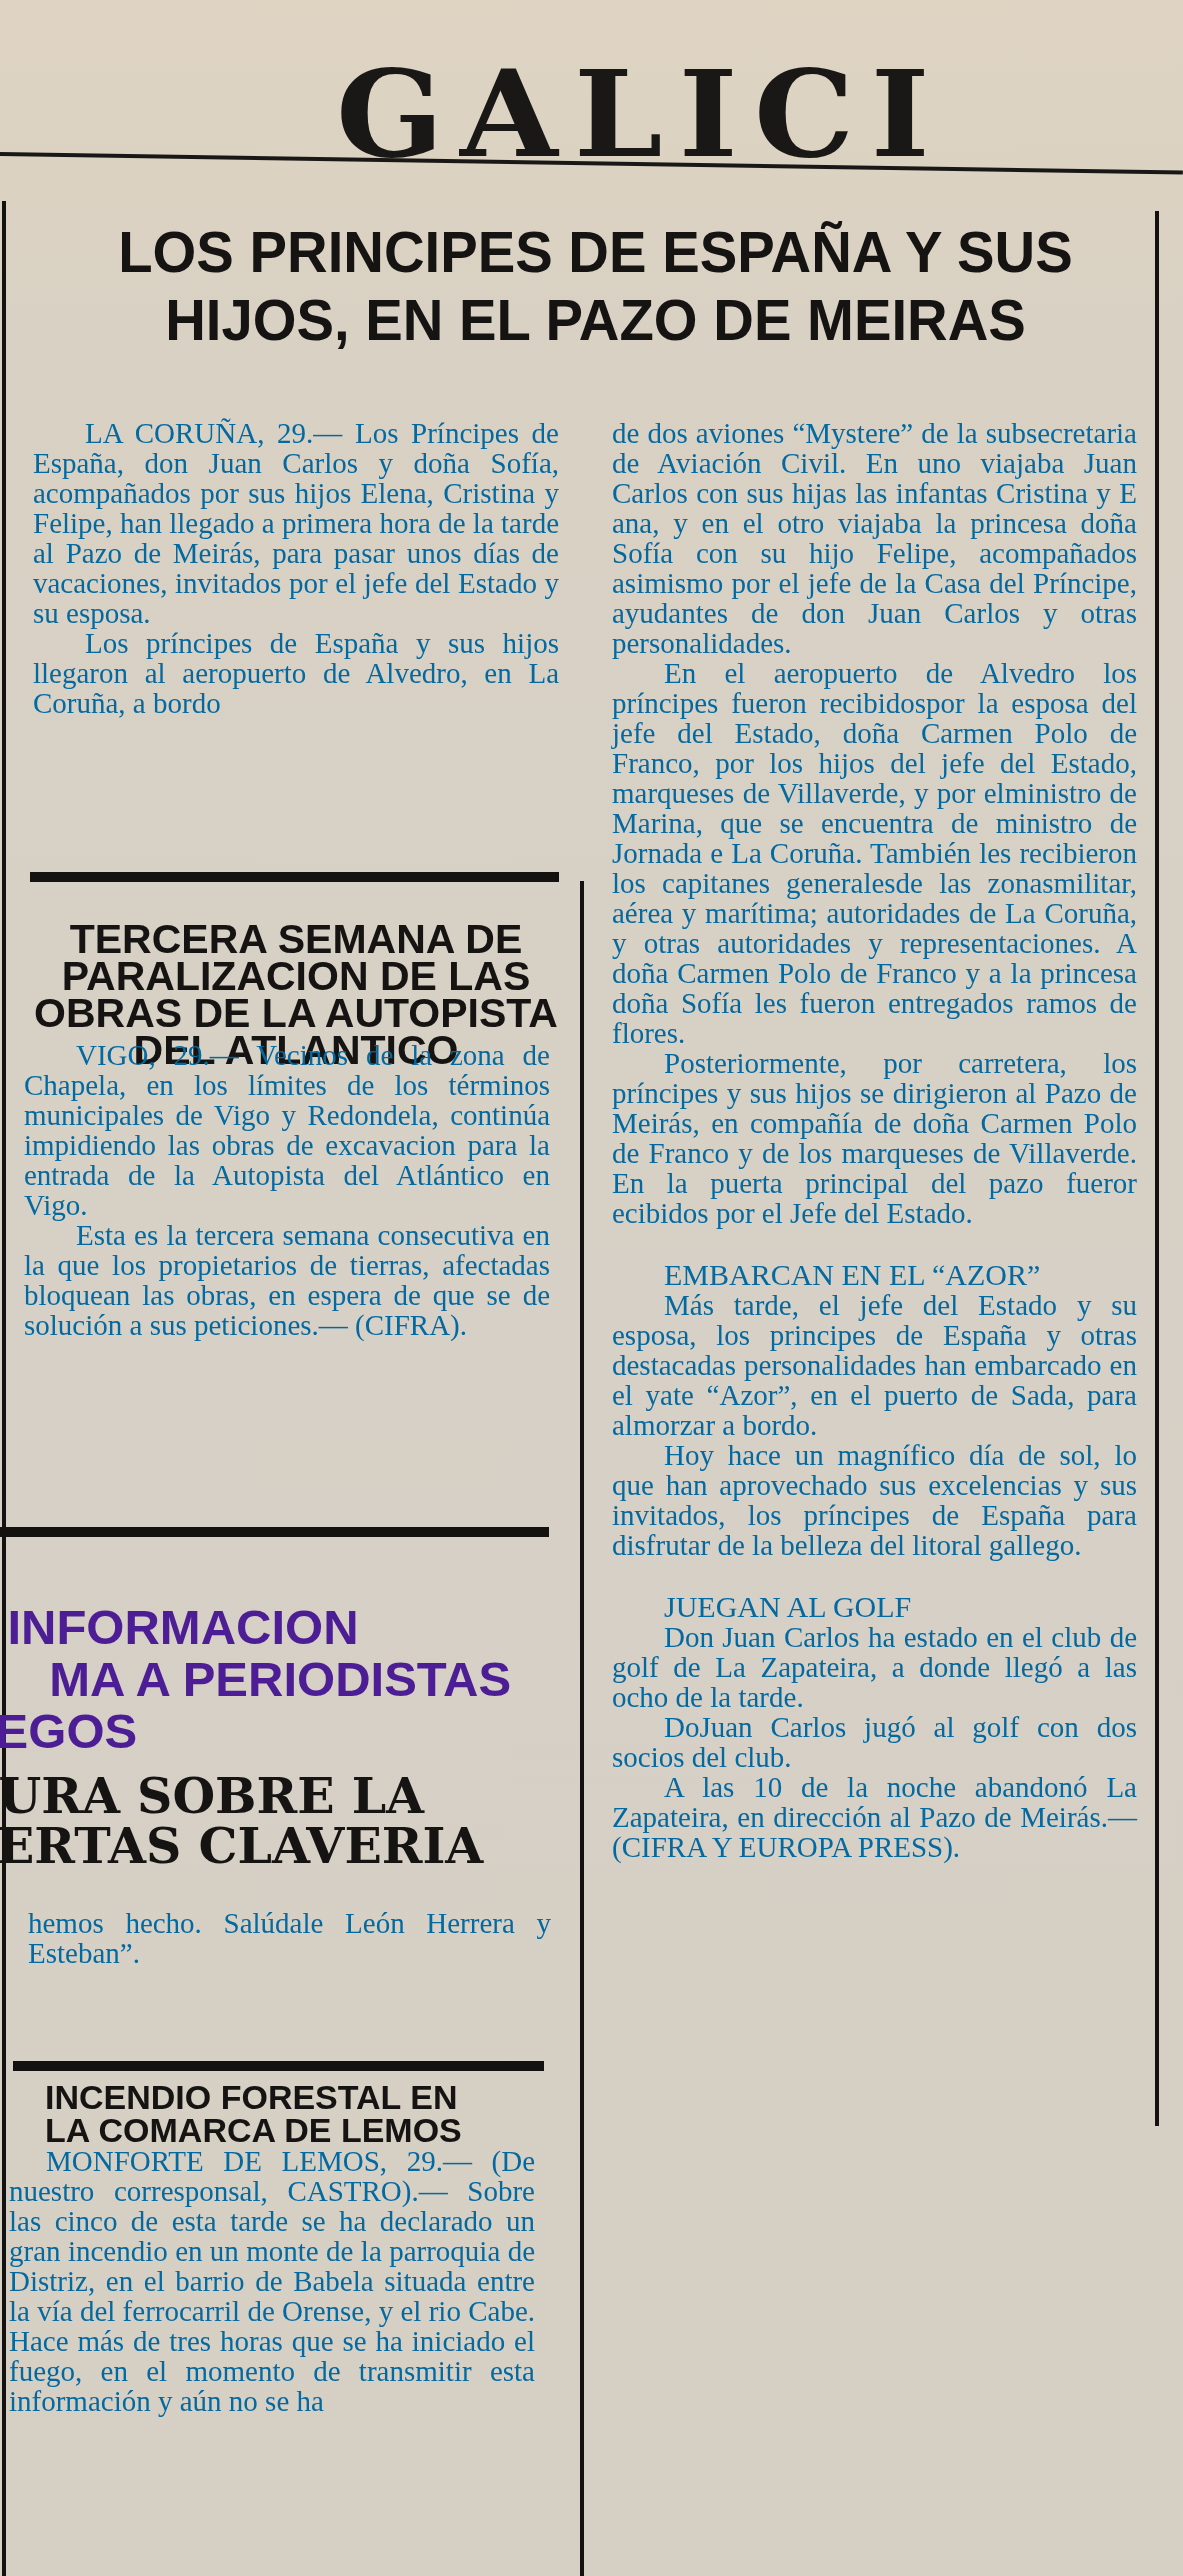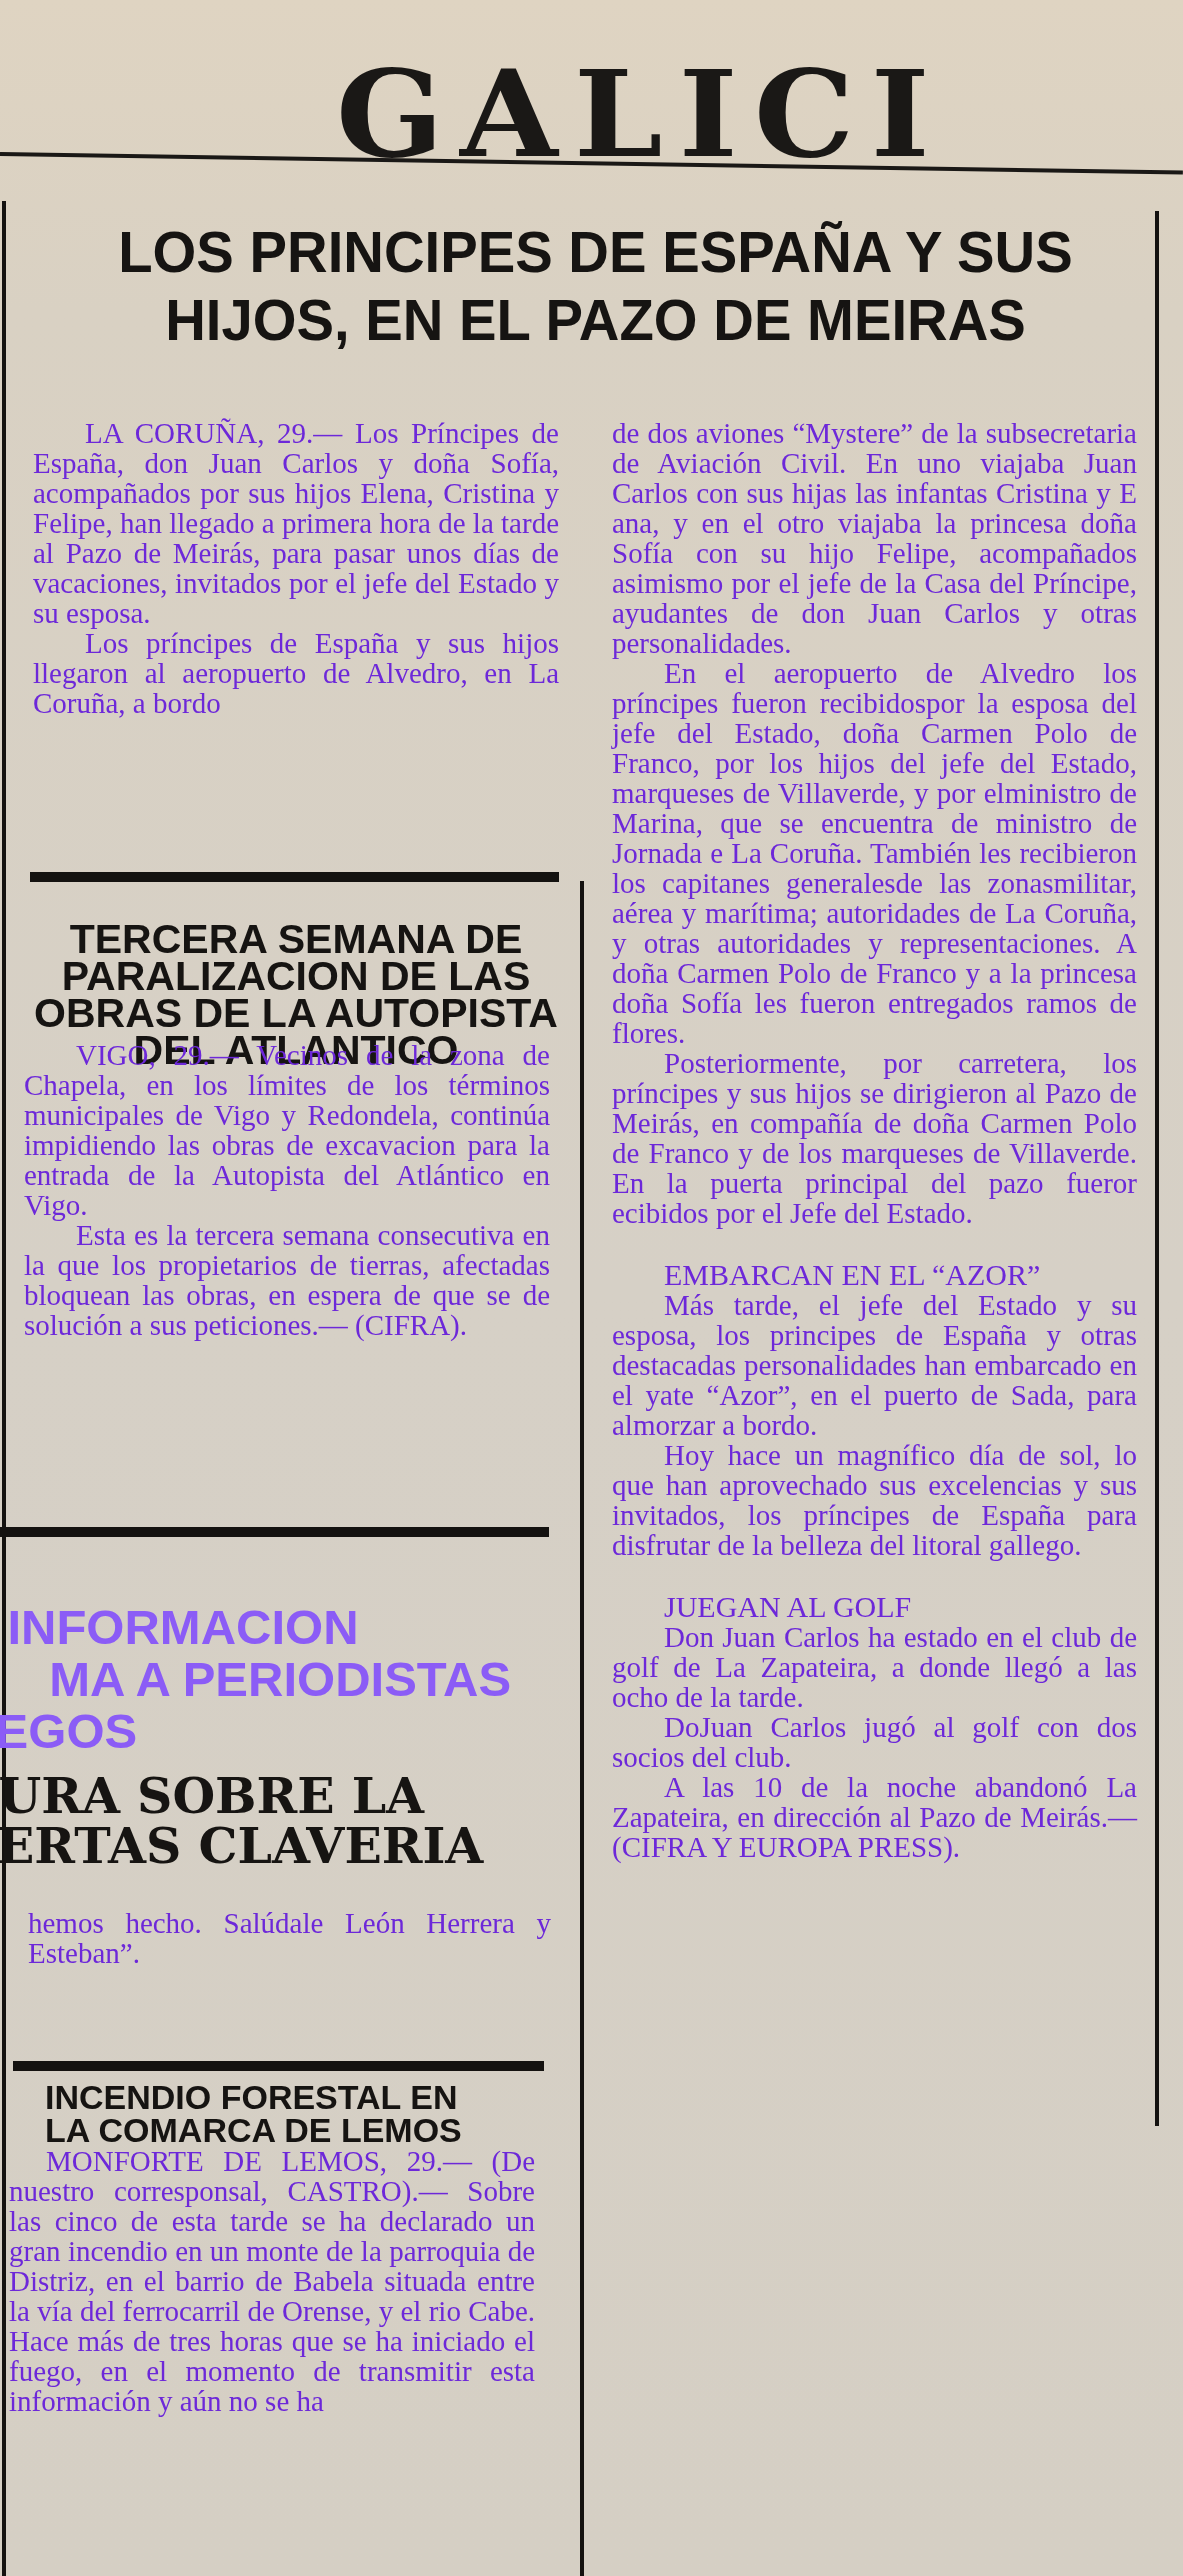--- a/index.html
+++ b/index.html
@@ -19,26 +19,26 @@
   .rule-top { left: 0; top: 152px; width: 1183px; height: 4.4px; background: #1a1816; transform: rotate(0.9deg); transform-origin: left center; }
   .vline { background: #141210; width: 4.4px; }
   .hline { background: #141210; height: 9.6px; }
 
   .headline {
     font-family: "Liberation Sans", "DejaVu Sans", sans-serif; font-weight: bold;
     color: #161412; text-align: center; line-height: 1.15; margin: 0;
   }
   .main-hl { left: 30px; top: 218px; width: 1131px; font-size: 58px; line-height: 68px; transform: scaleX(0.97); }
   .sub-hl { font-size: 41px; line-height: 37px; }
-  .bigcut { font-family: "Liberation Sans", sans-serif; font-weight: bold; font-size: 49px; line-height: 52px; white-space: nowrap; color:#8b5cf6; }
+  .bigcut { font-family: "Liberation Sans", sans-serif; font-weight: bold; font-size: 49px; line-height: 52px; white-space: nowrap; color:#4c1d95; }
   .bigcut-serif { font-family: "DejaVu Serif", serif; font-weight: bold; font-size: 49px; line-height: 50px; white-space: nowrap; color:#161412; }
 
   .col {
     font-size: 29px; line-height: 30px; text-align: justify; text-align-last: left;
-    hyphens: manual; color: #6d28d9;
+    hyphens: manual; color: #0369a1;
   }
   .col p { margin: 0; text-indent: 52px; }
   .col p.noindent { text-indent: 0; }
   .subhead { font-family: "Liberation Serif", serif; font-size: 30px; line-height: 31px; margin: 0; text-indent: 0; }
   .gap { height: 31px; }
 </style>
 </head>
 <body>
 
 <div class="abs masthead">GALICI</div>

